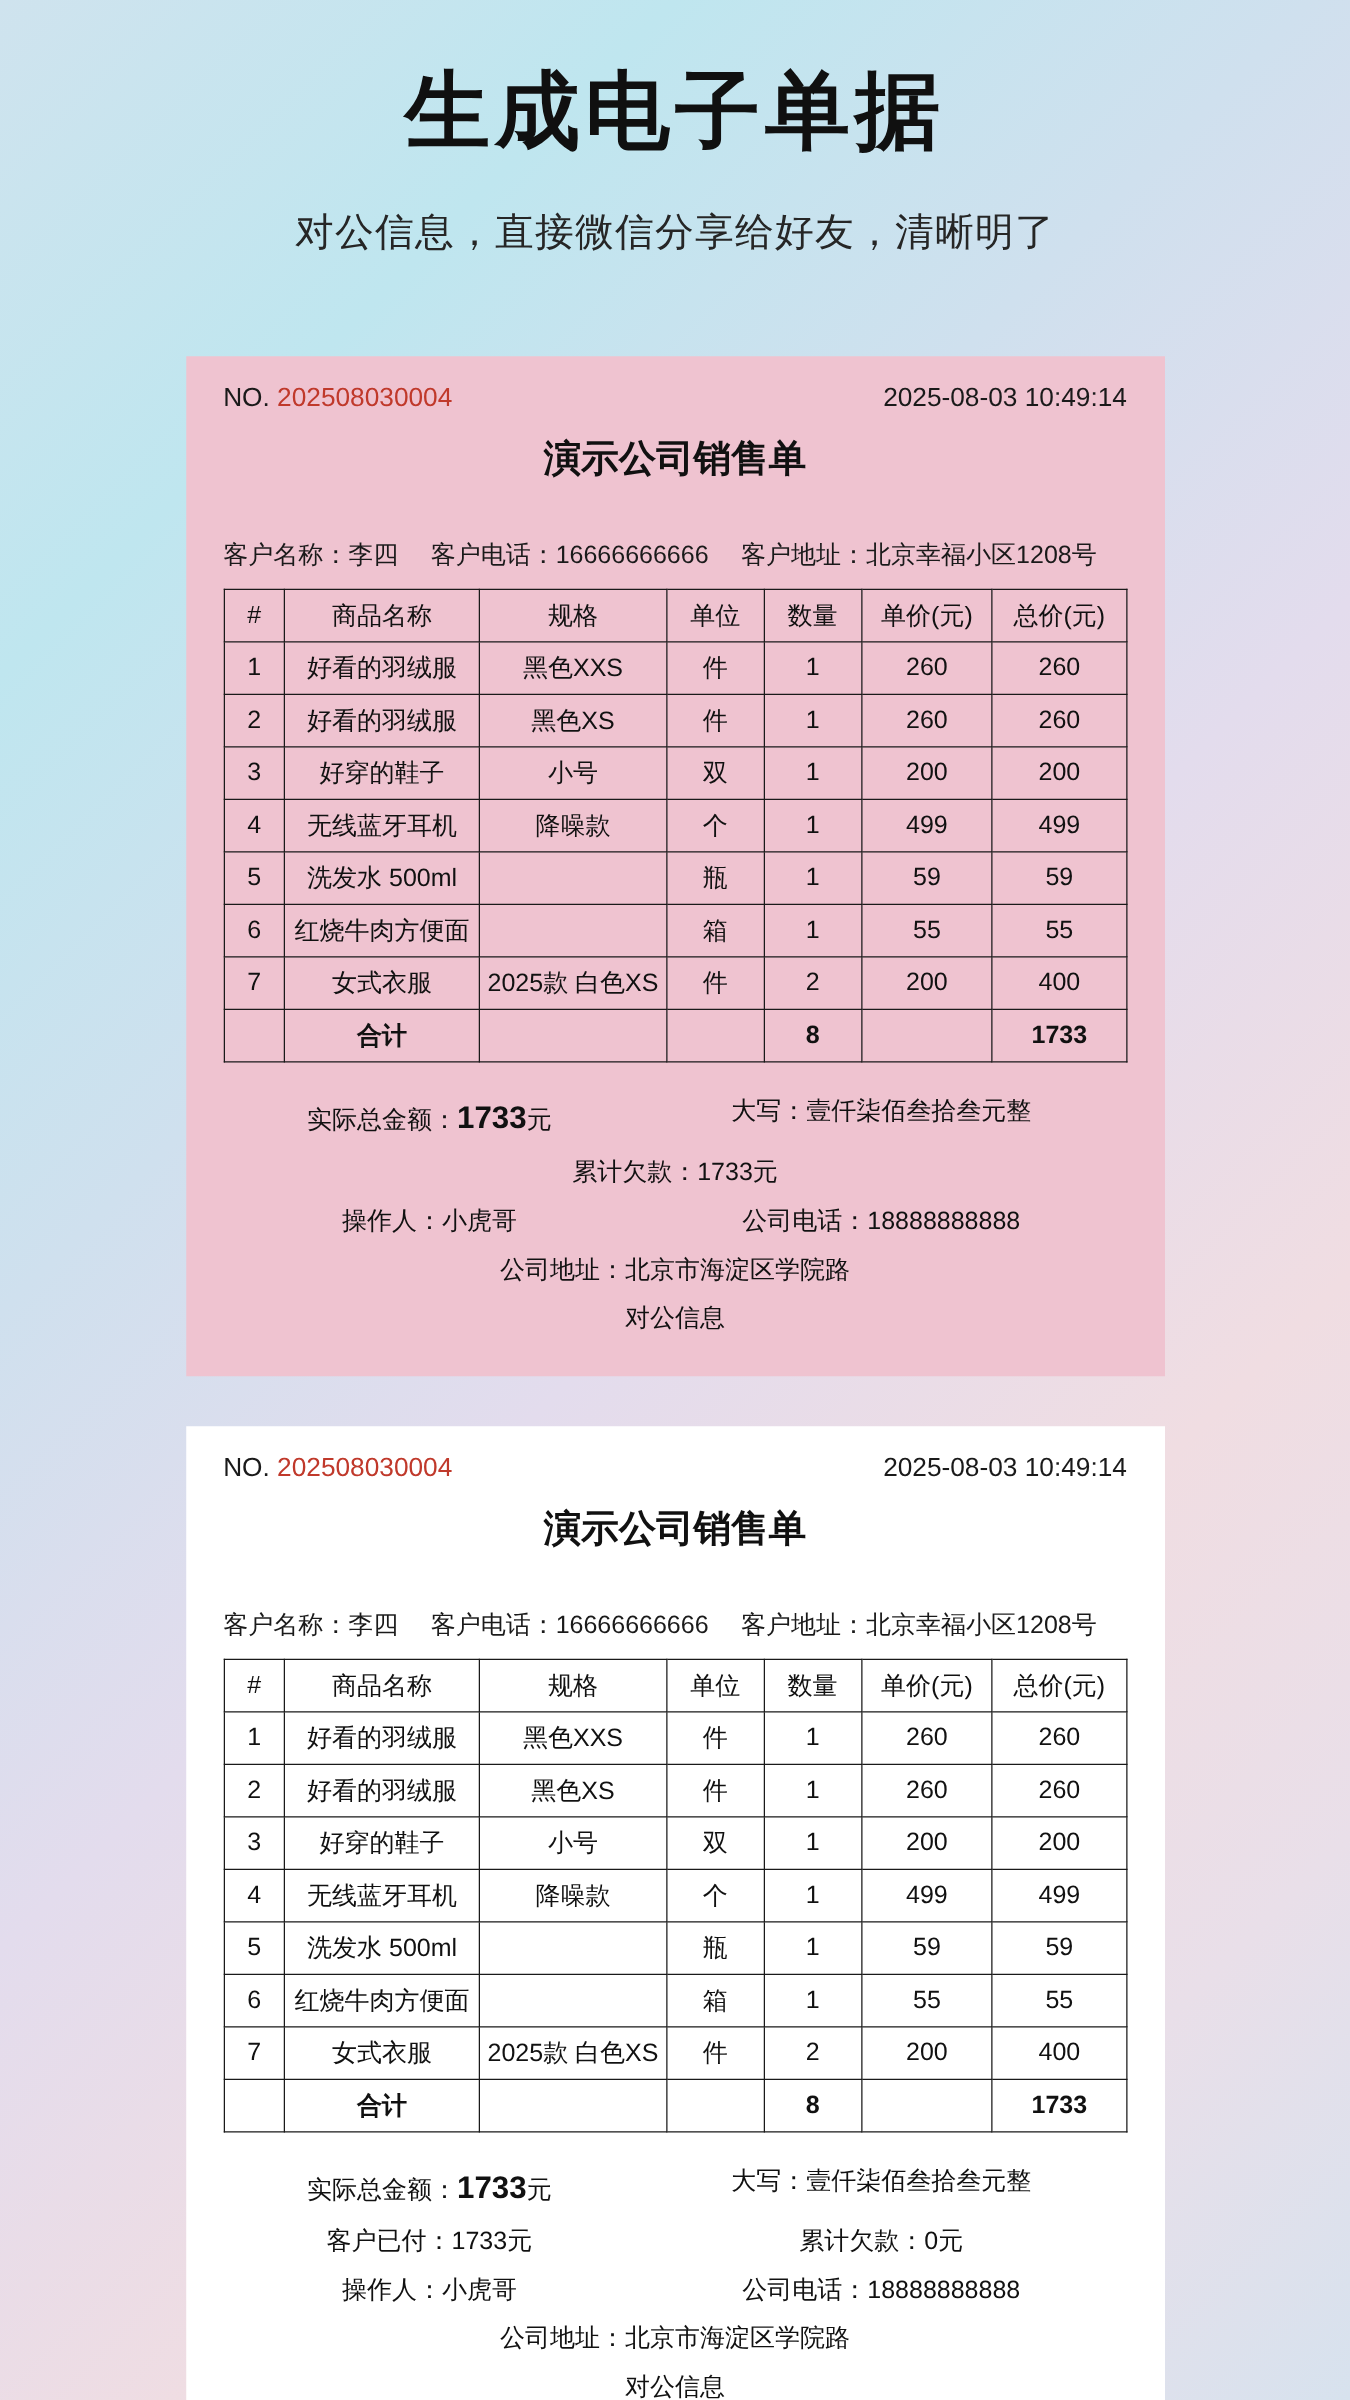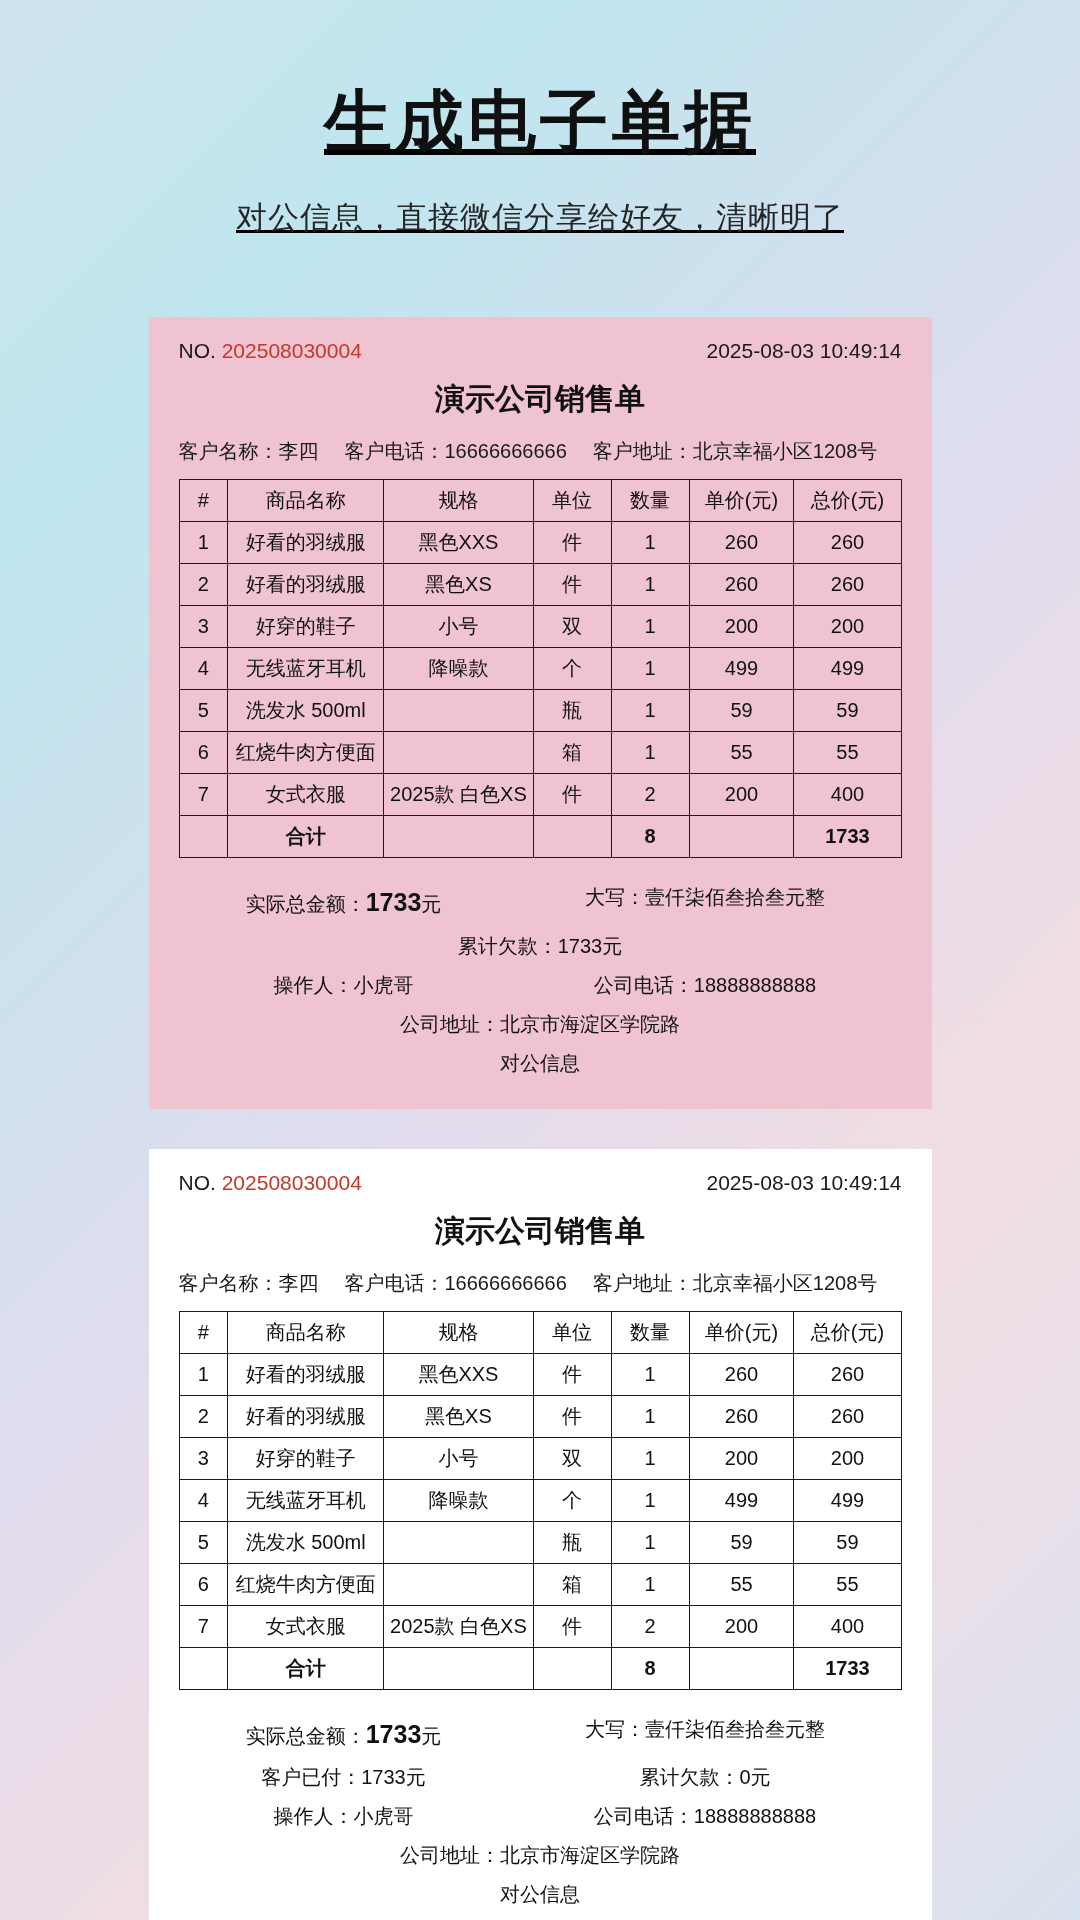--- a/index.html
+++ b/index.html
@@ -15,22 +15,21 @@
     position: relative;
   }
   .page {
     width: 1080px;
     height: 1920px;
     box-sizing: border-box;
     position: relative;
   }
   .header {
     text-align: center;
-    padding-top: 84px;
-    text-decoration: underline;
+    padding-top: 52px;
   }
   .main-title {
     font-size: 68px;
     font-weight: bold;
     color: #101010;
     letter-spacing: 4px;
     line-height: 1.1;
     margin: 0;
   }
   .sub-title {
@@ -72,21 +71,21 @@
     color: #111;
     margin-top: 16px;
   }
   .cust-line {
     display: flex;
     font-size: 20px;
     color: #1a1a1a;
     margin-top: 18px;
     white-space: nowrap;
   }
-  .cust-line .seg { margin-right: 26px; }
+  .cust-line .seg { margin-right: 26px; margin-top: 24px; }
   .cust-line .seg:last-child { margin-right: 0; }
   .cust-line .k { }
   .cust-line .v { }
 
   table.items {
     width: 100%;
     border-collapse: collapse;
     margin-top: 14px;
     font-size: 20px;
     color: #111;

